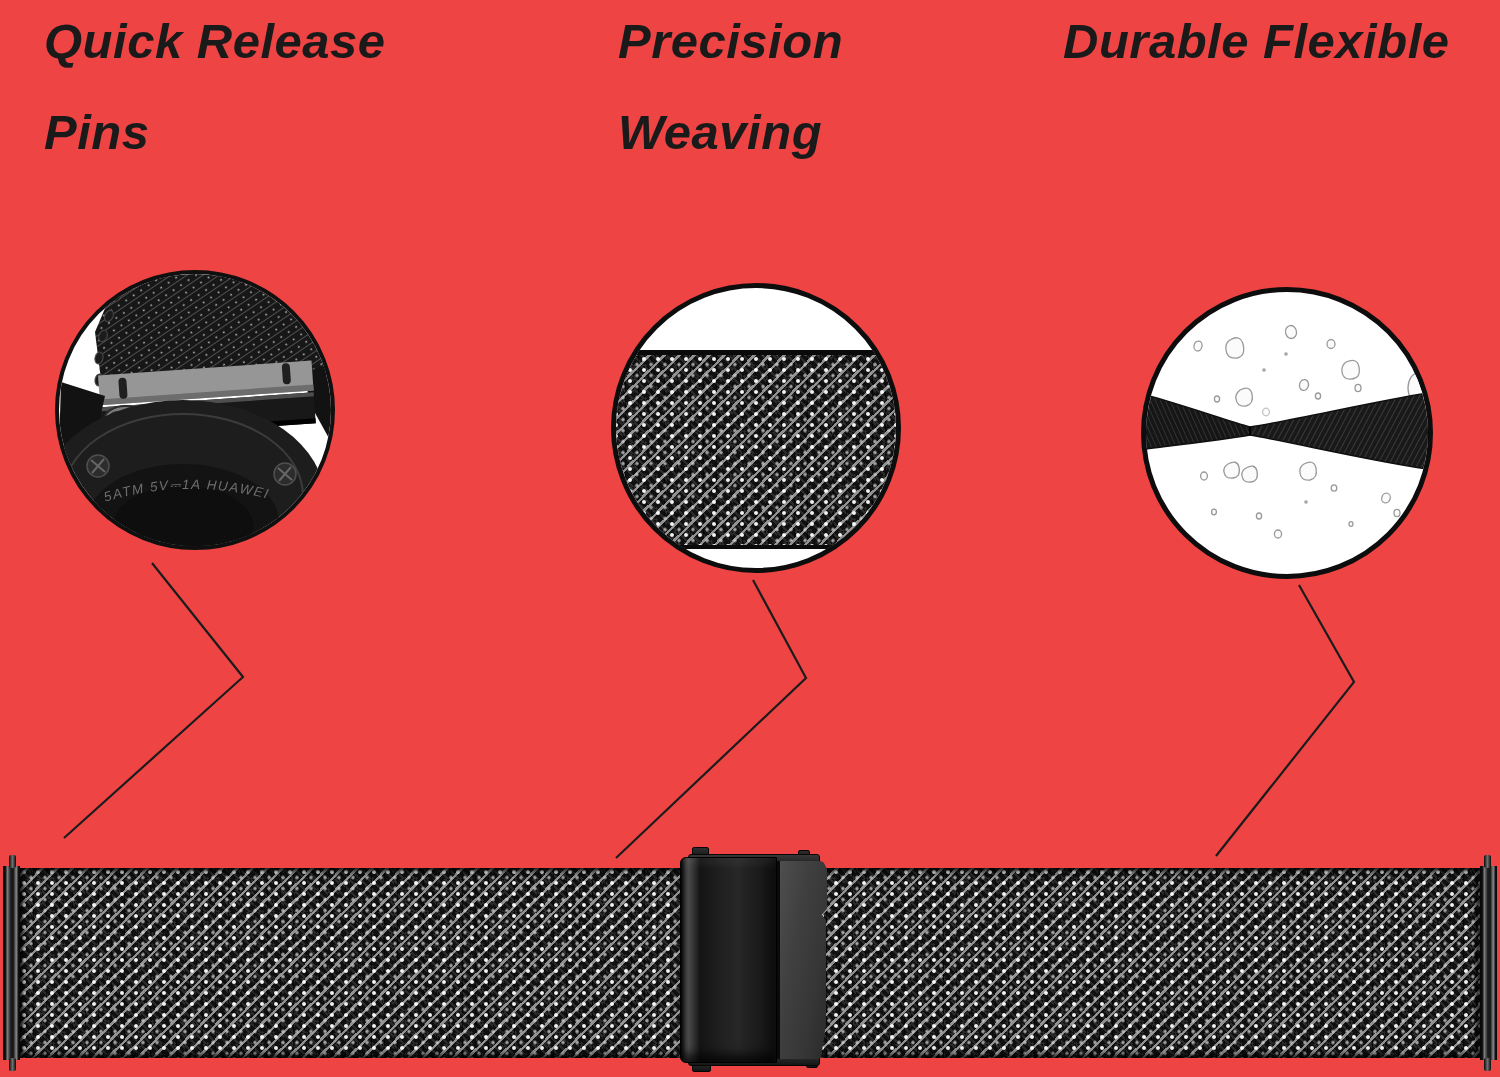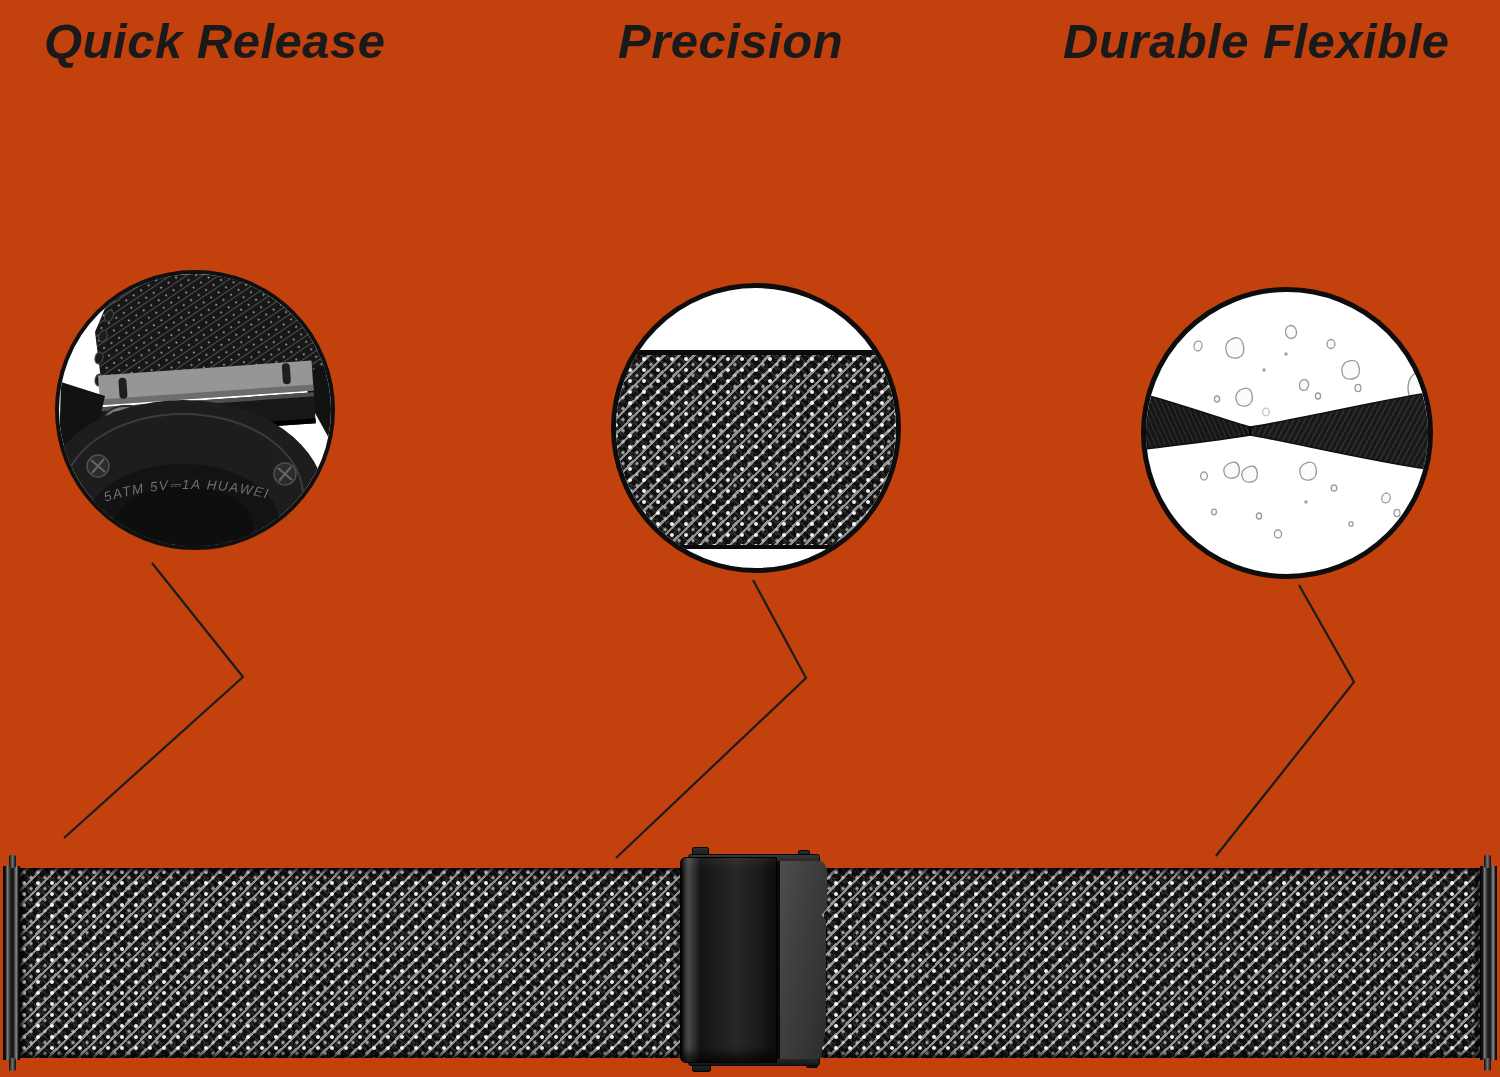--- a/index.html
+++ b/index.html
@@ -1,17 +1,17 @@
 <!DOCTYPE html>
 <html><head>
 <meta charset="utf-8">
 <style>
   html,body{margin:0;padding:0;background:#fff;}
   .canvas{
-    position:relative;width:1500px;height:1077px;background:#c2410c;overflow:hidden;
+    position:relative;width:1500px;height:1077px;background:#ef4444;overflow:hidden;
     font-family:"Liberation Sans",sans-serif;
   }
   
   .feature-title{
     position:absolute;top:-4px;color:#1a1a1a;
     font-style:italic;font-weight:700;font-size:49px;line-height:91px;
     white-space:nowrap;letter-spacing:.5px;
   }
   .feature-title .line{display:block;}
   
@@ -70,23 +70,25 @@
   
   .connectors{position:absolute;left:0;top:0;pointer-events:none;}
 </style>
 </head>
 <body>
 
 <div class="canvas">
 
   <div class="feature-title" style="left:44px">
     <span class="line">Quick Release</span>
+    <span class="line">Pins</span>
   </div>
   <div class="feature-title" style="left:618px">
     <span class="line">Precision</span>
+    <span class="line">Weaving</span>
   </div>
   <div class="feature-title" style="left:1063px">
     <span class="line">Durable Flexible</span>
   </div>
 
   <svg class="connectors" width="1500" height="1077" viewBox="0 0 1500 1077">
     <polyline points="152,563 243,677 64,838" fill="none" stroke="#1c1c1c" stroke-width="2.2"></polyline>
     <polyline points="753,580 806,678 616,858" fill="none" stroke="#1c1c1c" stroke-width="2.2"></polyline>
     <polyline points="1299,585 1354,682 1216,856" fill="none" stroke="#1c1c1c" stroke-width="2.2"></polyline>
   </svg>

